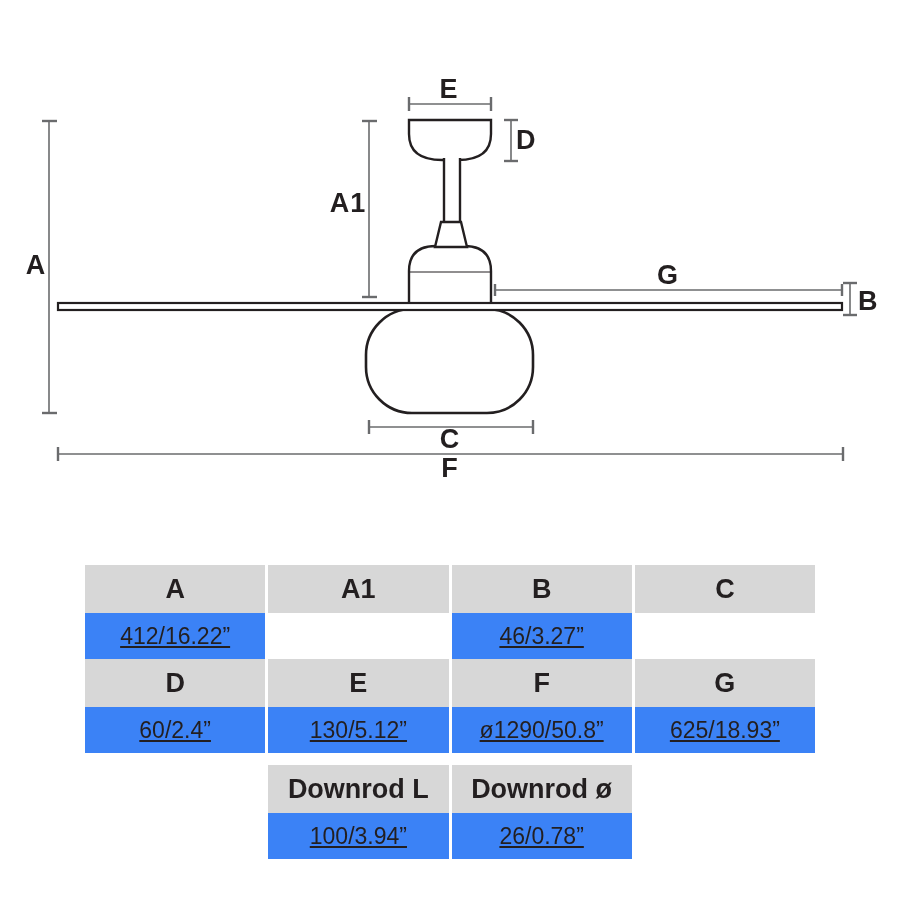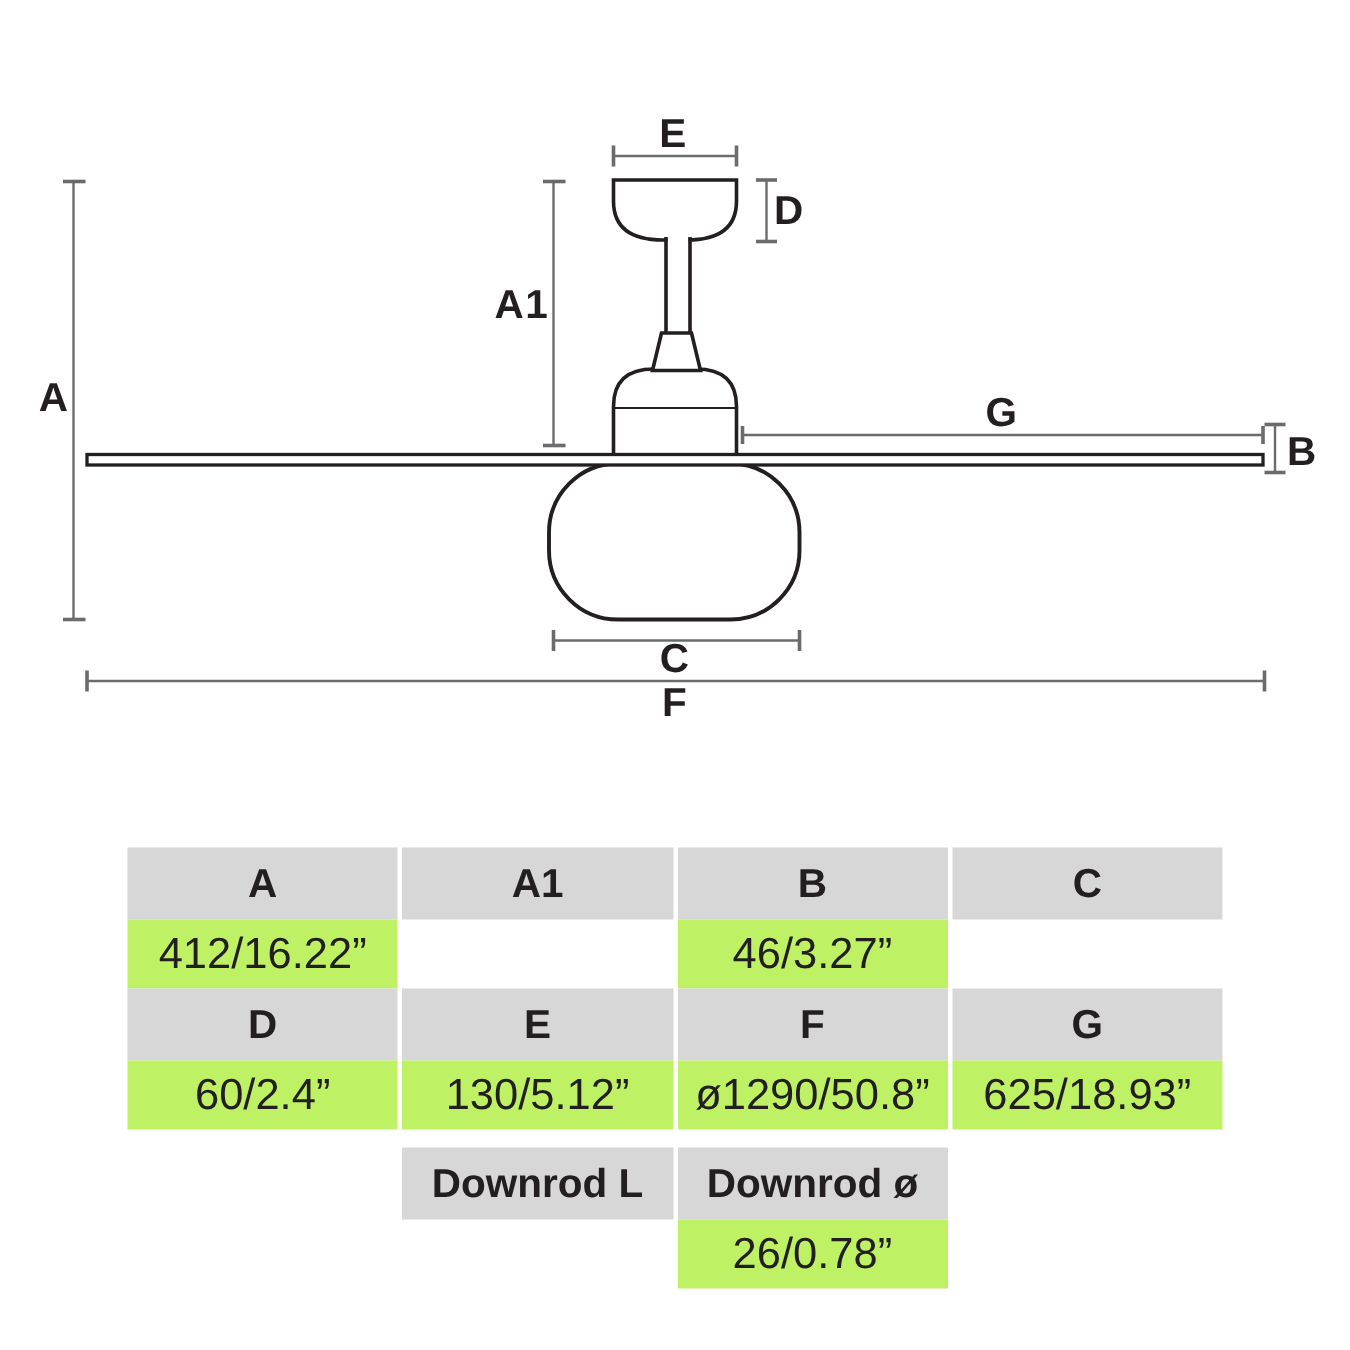--- a/index.html
+++ b/index.html
@@ -16,22 +16,22 @@
   .dims-table{
     position:absolute;left:85px;top:565px;width:730px;
     display:grid;grid-template-columns:repeat(4,1fr);column-gap:3px;
     grid-template-rows:48px 46px 48px 46px 12px 48px 46px;
   }
   .hcell{
     background:#d7d7d7;display:flex;align-items:center;justify-content:center;
     font-weight:bold;font-size:27px;color:#231f20;
   }
   .vcell{
-    background:#bef264;display:flex;align-items:center;justify-content:center;
-    font-size:29px;color:#231f20;
+    background:#3b82f6;display:flex;align-items:center;justify-content:center;
+    font-size:23px;color:#231f20;text-decoration:underline;
   }
   .r1{grid-row:1}.r2{grid-row:2}.r3{grid-row:3}.r4{grid-row:4}.r6{grid-row:6}.r7{grid-row:7}
   .c1{grid-column:1}.c2{grid-column:2}.c3{grid-column:3}.c4{grid-column:4}
 </style>
 </head>
 <body>
 
 <div id="canvas">
 
   <svg id="fan-svg" width="900" height="530" viewBox="0 0 900 530">
@@ -133,16 +133,17 @@
     <div class="hcell r3 c4">G</div>
 
     <div class="vcell r4 c1">60/2.4”</div>
     <div class="vcell r4 c2">130/5.12”</div>
     <div class="vcell r4 c3">ø1290/50.8”</div>
     <div class="vcell r4 c4">625/18.93”</div>
 
     <div class="hcell r6 c3">Downrod ø</div>
     <div class="hcell r6 c2">Downrod L</div>
 
+    <div class="vcell r7 c2">100/3.94”</div>
     <div class="vcell r7 c3">26/0.78”</div>
   </div>
 
 </div>
 
 </body></html>

